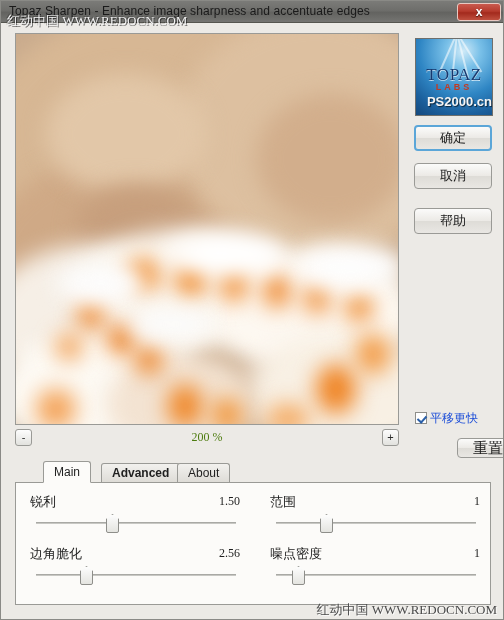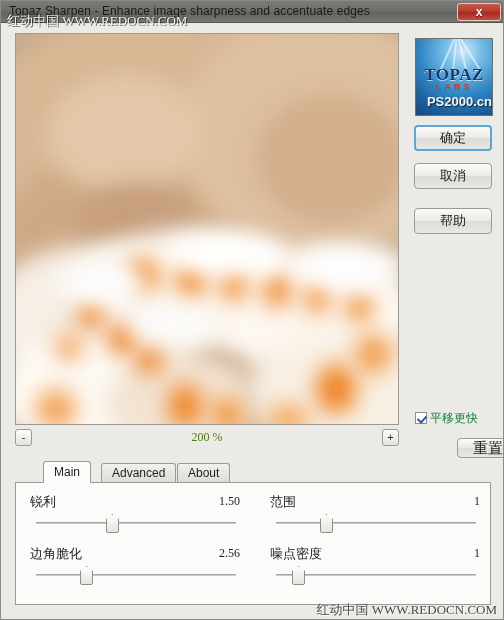--- a/index.html
+++ b/index.html
@@ -172,21 +172,21 @@
   .logo .ray {
     position: absolute; left: 52%; top: -6px;
     width: 2px; height: 46px;
     background: rgba(255,255,255,.55);
     transform-origin: top center;
   }
   .logo-topaz {
     position: absolute; left: 0; right: 0; top: 26px;
     text-align: center;
     font-family: "Liberation Serif", serif;
-    font-size: 17px; font-weight: bold;
+    font-size: 17px; font-weight: normal;
     color: #17386e;
     letter-spacing: .5px;
     text-shadow: 0 1px 0 rgba(255,255,255,.7);
   }
   .logo-labs {
     position: absolute; left: 0; right: 0; top: 43px;
     text-align: center;
     font-size: 9px; font-weight: bold;
     color: #c23a22; letter-spacing: 3px;
   }
@@ -212,21 +212,21 @@
     border: 2px solid #5ba6d8;
     line-height: 22px;
   }
   .rbtn.view {
     height: 84px;
     line-height: 84px;
     font-size: 13px;
   }
   .chk-row {
     position: absolute; left: 6px; top: 377px;
-    font-size: 12px; color: #15803d;
+    font-size: 12px; color: #1d4ed8;
     white-space: nowrap;
   }
   .chk-box {
     display: inline-block;
     width: 12px; height: 12px;
     vertical-align: -2px;
     margin-right: 3px;
     background: #fff;
     border: 1px solid #8e8e8a;
     position: relative;
@@ -300,21 +300,21 @@
   </div>
 
   <div class="zoombar">
     <div class="zbtn minus">-</div>
     <div class="zoom-level">200 %</div>
     <div class="zbtn plus">+</div>
   </div>
 
   <div class="tabstrip">
     <div class="tab active" style="left:0;">Main</div>
-    <div class="tab" style="left:58px;">Advanced</div>
+    <div class="tab" style="left:58px;font-weight:bold;">Advanced</div>
     <div class="tab" style="left:134px;">About</div>
   </div>
 
   <div class="panel">
 
     <div class="slider-group sg-left sg-row1">
       <div class="sl-label">锐利</div>
       <div class="sl-value">1.50</div>
       <div class="sl-track">
         <div class="sl-thumb" style="left:35%;"></div>

